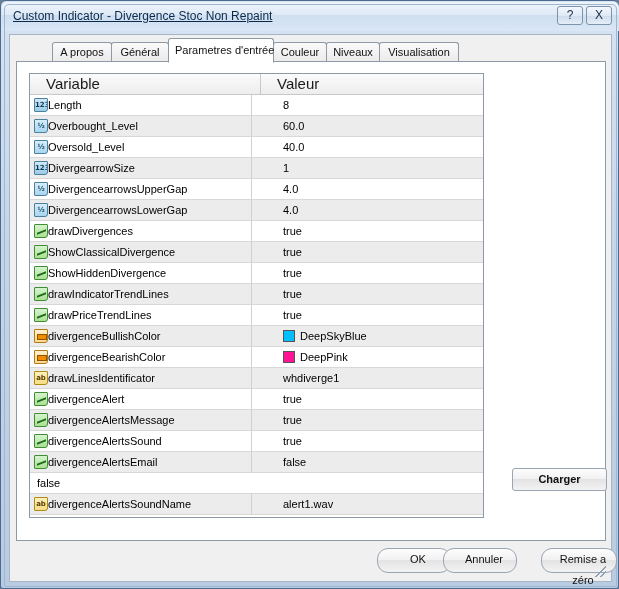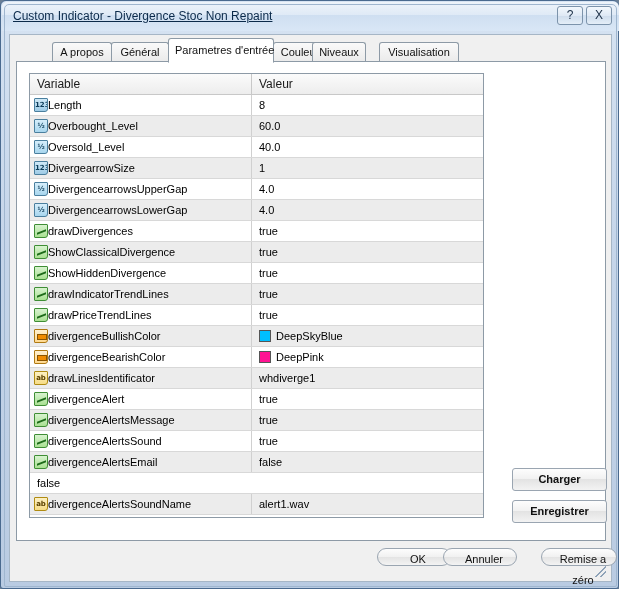--- a/index.html
+++ b/index.html
@@ -140,35 +140,37 @@
     background: #fff;
     overflow: hidden;
   }
   #grid-head {
     display: flex;
     height: 20px;
     background: linear-gradient(to bottom, #fbfbfb 0%, #ededed 100%);
     border-bottom: 1px solid #c8c8c8;
   }
   #grid-head .hcell {
-    font-size: 12px;
+    font-size: 15px;
     line-height: 20px;
     padding-left: 7px;
     color: #1a1a1a;
     box-sizing: border-box;
+    margin-left: 9px;
   }
   .col-var { width: 222px; border-right: 1px solid #c8c8c8; }
   .col-val { flex: 1; }
 
   .grow {
     display: flex;
     height: 21px;
     box-sizing: border-box;
     border-bottom: 1px solid #d8d8d8;
     background: #ffffff;
+    gap: 24px;
   }
   .grow.alt { background: #ececec; }
 
   .cell-var {
     width: 222px;
     box-sizing: border-box;
     border-right: 1px solid #d0d0d0;
     display: flex;
     align-items: center;
     padding-left: 4px;
@@ -271,21 +273,21 @@
     color: #111;
     font-weight: bold;
   }
   #btn-charger { top: 406px; }
   #btn-enregistrer { top: 438px; }
 
   
   .botbtn {
     position: absolute;
     top: 513px;
-    height: 18px;
+    height: 25px;
     box-sizing: border-box;
     border: 1px solid #9aa5b1;
     border-radius: 11px;
     background: linear-gradient(to bottom, #fdfdfd 0%, #f1f1f1 48%, #e3e3e3 49%, #f3f3f3 100%);
     font-size: 11px;
     line-height: 21px;
     text-align: center;
     color: #111;
     padding-left: 8px;
   }
@@ -315,21 +317,21 @@
 
   <div id="window-inner-edge"></div>
 
   <div id="client">
 
     <div id="tabstrip">
         <div class="tab" style="left: 0px; width: 60px;">A propos</div>
         <div class="tab" style="left: 59px; width: 58px;">Général</div>
         <div class="tab active" style="left: 116px; width: 106px;">Parametres d'entrée</div>
         <div class="tab" style="left: 221px; width: 54px;">Couleur</div>
-        <div class="tab" style="left: 260px; width: 54px;">Niveaux</div>
+        <div class="tab" style="left: 274px; width: 54px;">Niveaux</div>
         <div class="tab" style="left: 327px; width: 80px;">Visualisation</div>
       </div>
 
     <div id="tabpage">
 
       <div id="grid">
         <div id="grid-head">
           <div class="hcell col-var">Variable</div>
           <div class="hcell col-val">Valeur</div>
         </div>
@@ -509,21 +511,20 @@
                 <span class="vname">divergenceAlertsSoundName</span>
               </div>
               <div class="cell-val">
                 <span class="vval">alert1.wav</span>
               </div>
             </div>
           </div>
       </div>
 
       <div class="sidebtn" id="btn-charger">Charger</div>
-      <div class="sidebtn" id="btn-enregistrer">Enregistrer</div>
 
     </div>
 
     <div class="botbtn" id="btn-ok">OK</div>
     <div class="botbtn" id="btn-annuler">Annuler</div>
     <div class="botbtn" id="btn-reset">Remise a zéro</div>
 
     <div id="grip"></div>
   </div>
 </div>

